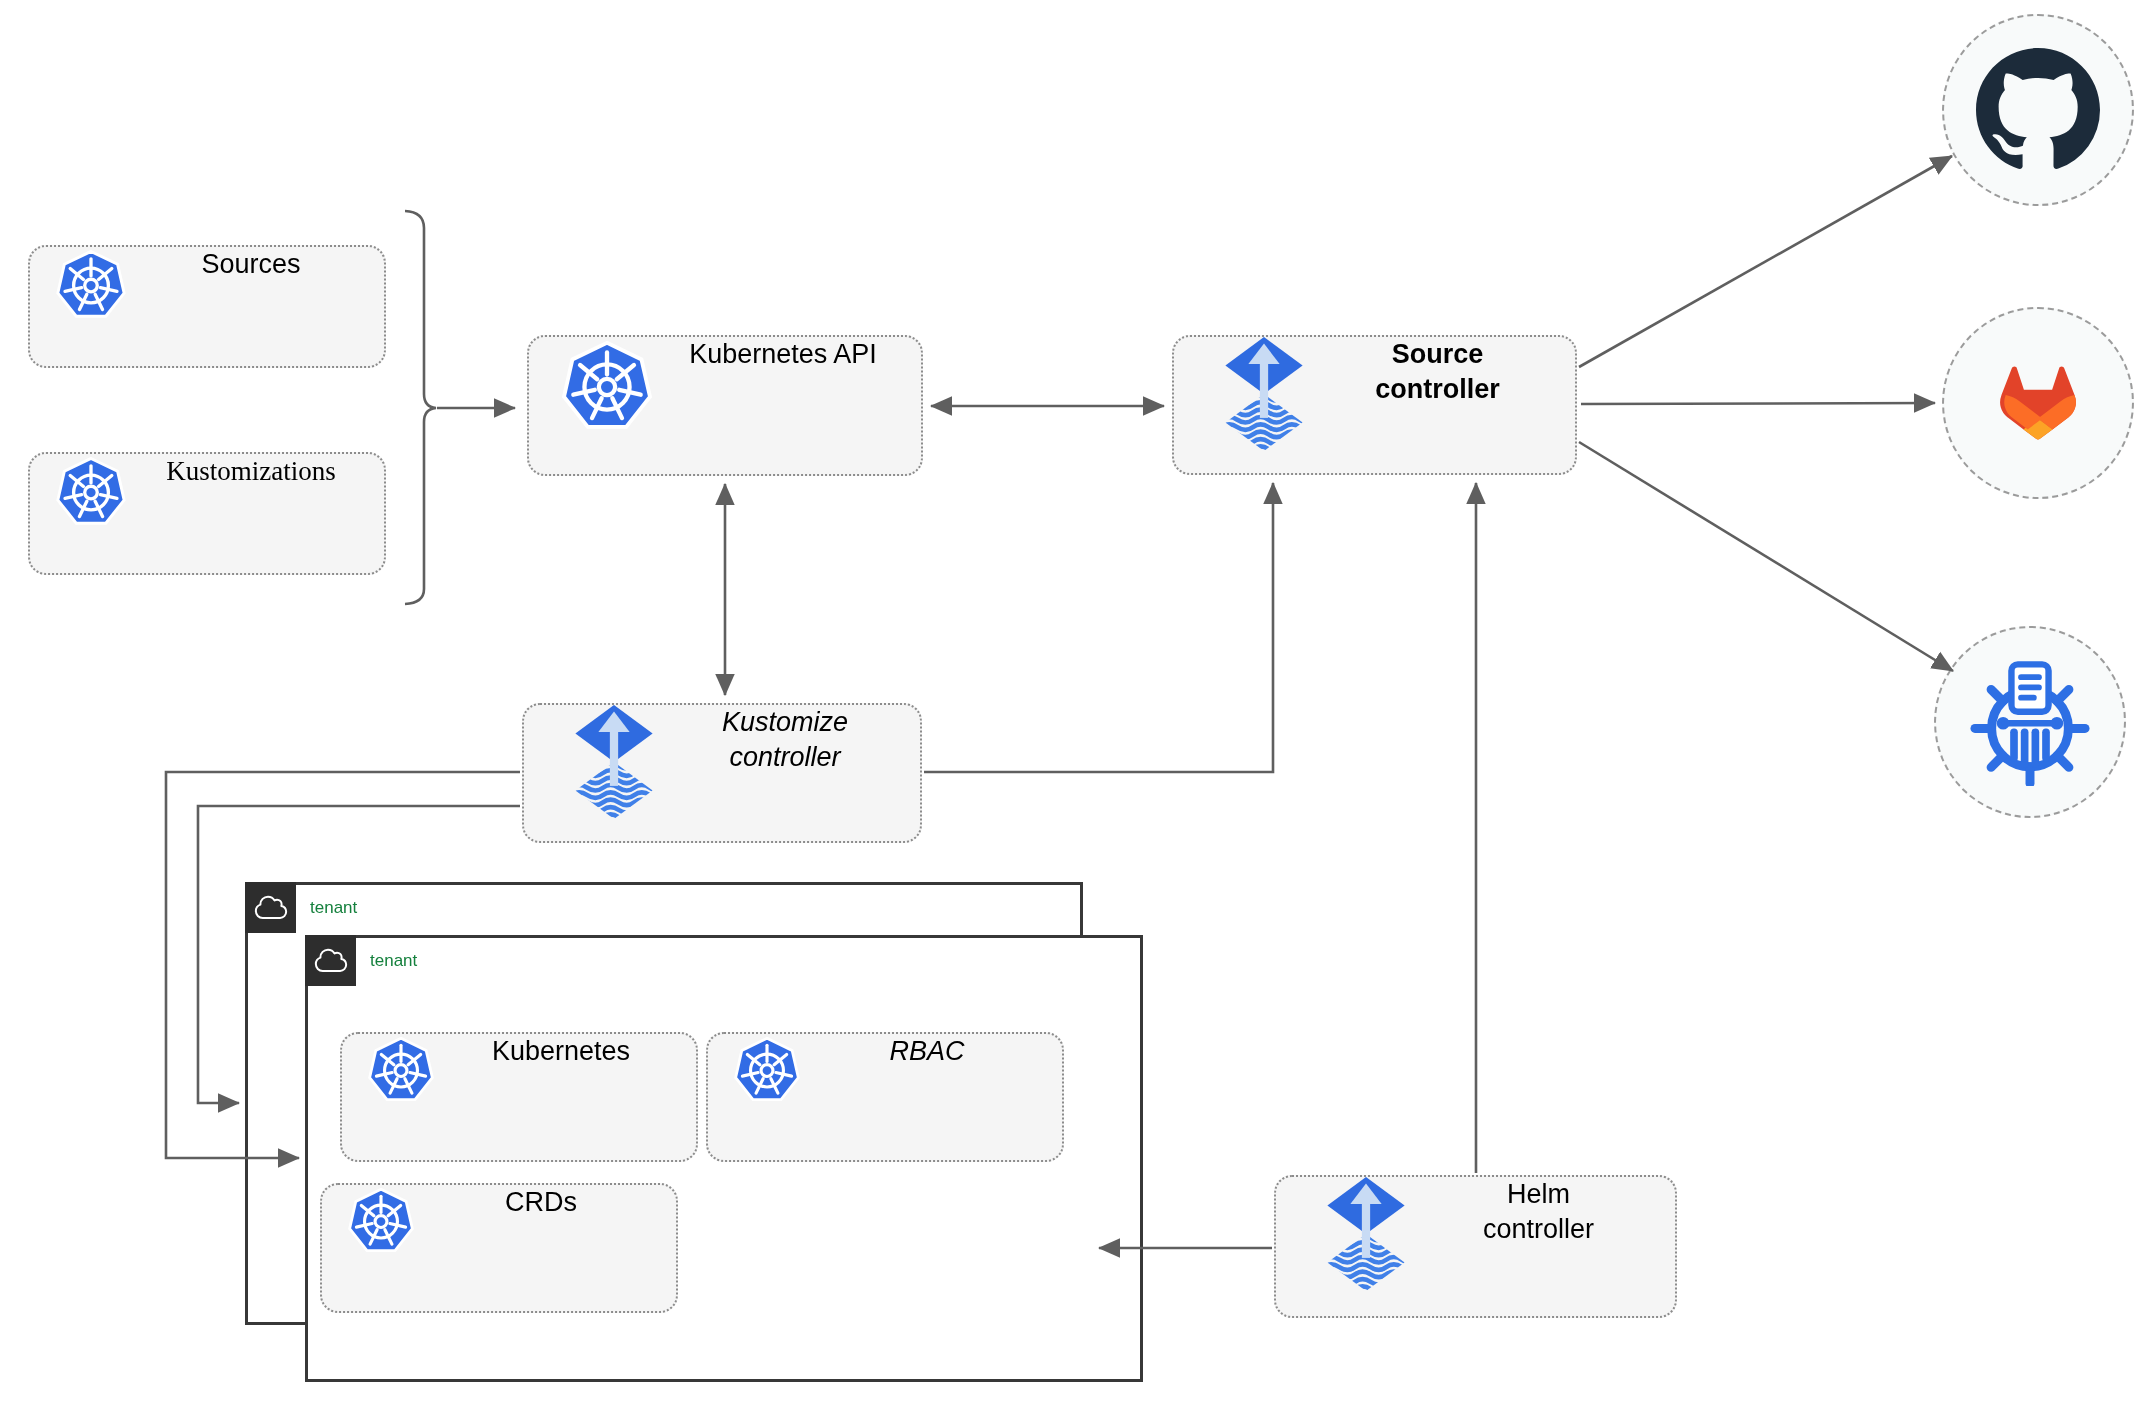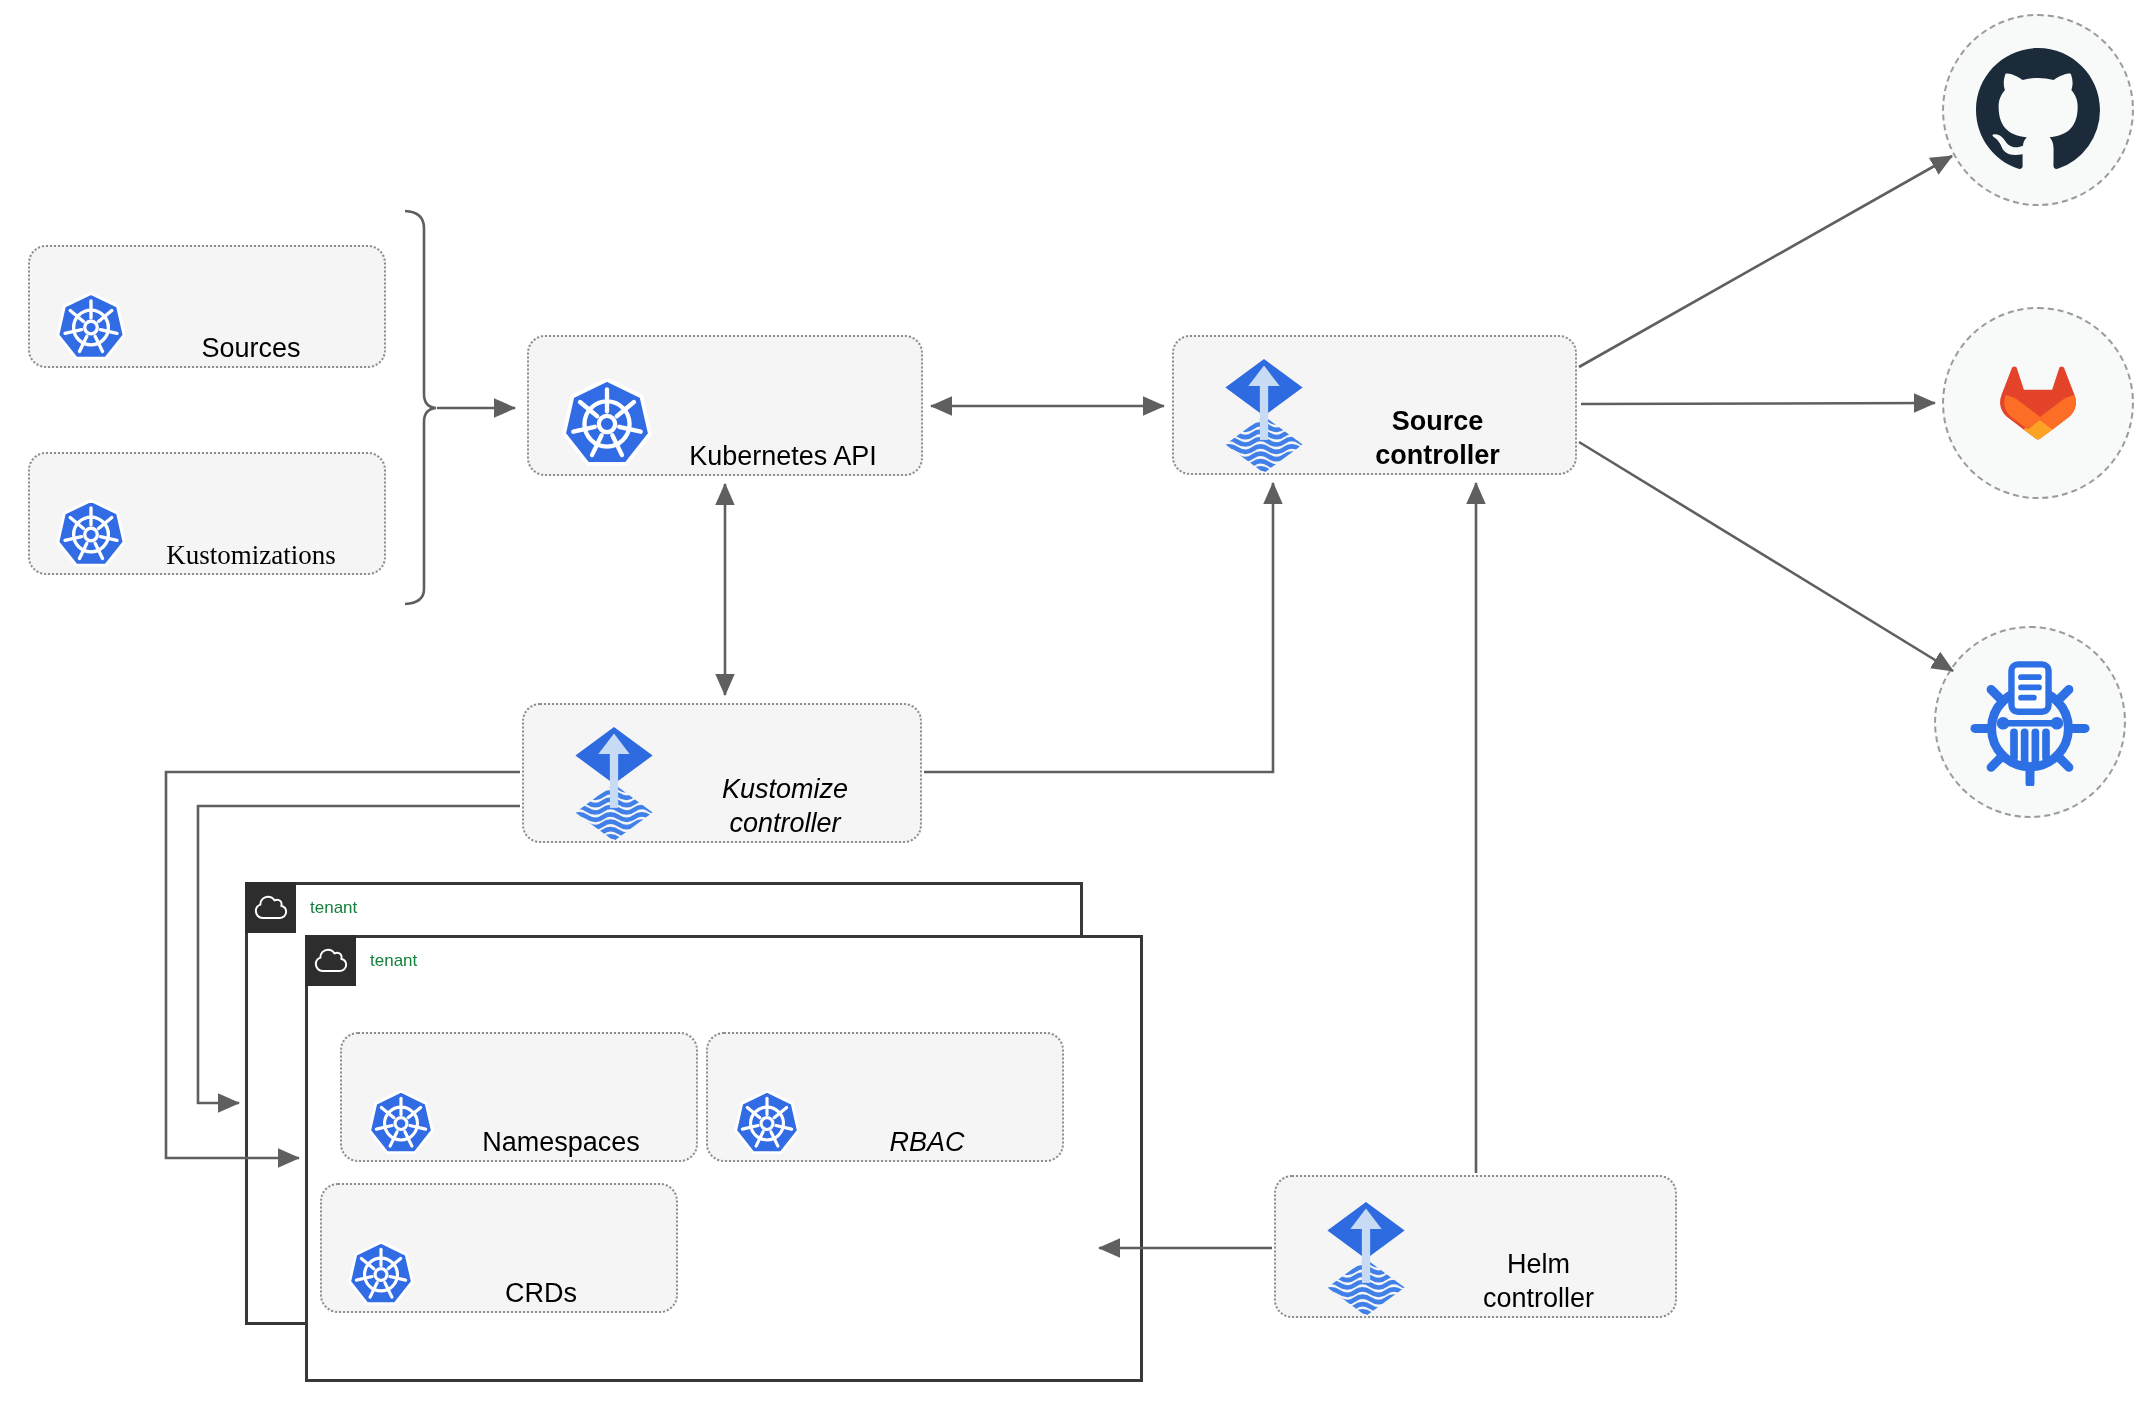--- a/index.html
+++ b/index.html
@@ -2,21 +2,21 @@
 <html><head>
 <meta charset="utf-8">
 <style>
   html,body{margin:0;padding:0;background:#ffffff;}
   .canvas{
     position:relative;width:2144px;height:1407px;background:#ffffff;
     font-family:"Liberation Sans",sans-serif;overflow:hidden;
   }
   
   .node{
-    position:absolute;display:flex;align-items:flex-end;box-sizing:border-box;
+    position:absolute;display:flex;align-items:flex-start;box-sizing:border-box;
     background:#f5f5f5;border:2px dotted #8c8c8c;border-radius:18px;z-index:10;
   }
   .node .label{
     flex:1;text-align:center;font-size:27px;color:#000;line-height:1.28;
     white-space:pre-line;padding-right:10px;
   }
   .ic{display:block;flex:0 0 auto;}
   
   .circle{
     position:absolute;width:192px;height:192px;box-sizing:border-box;
@@ -207,21 +207,21 @@
         <use href="#sym-flux"></use>
       </svg>
     <span class="label">Helm
 controller</span>
   </div>
 
   <div class="node" style="left:340px;top:1032px;width:358px;height:130px;">
     <svg class="ic" style="margin-left:24px;" width="70" height="73">
         <use href="#sym-k8s"></use>
       </svg>
-    <span class="label">Namespaces</span>
+    <span class="label">Kubernetes</span>
   </div>
 
   <div class="node" style="left:706px;top:1032px;width:358px;height:130px;font-style:italic;">
     <svg class="ic" style="margin-left:24px;" width="70" height="73">
         <use href="#sym-k8s"></use>
       </svg>
     <span class="label">RBAC</span>
   </div>
 
   <div class="node" style="left:320px;top:1183px;width:358px;height:130px;">

